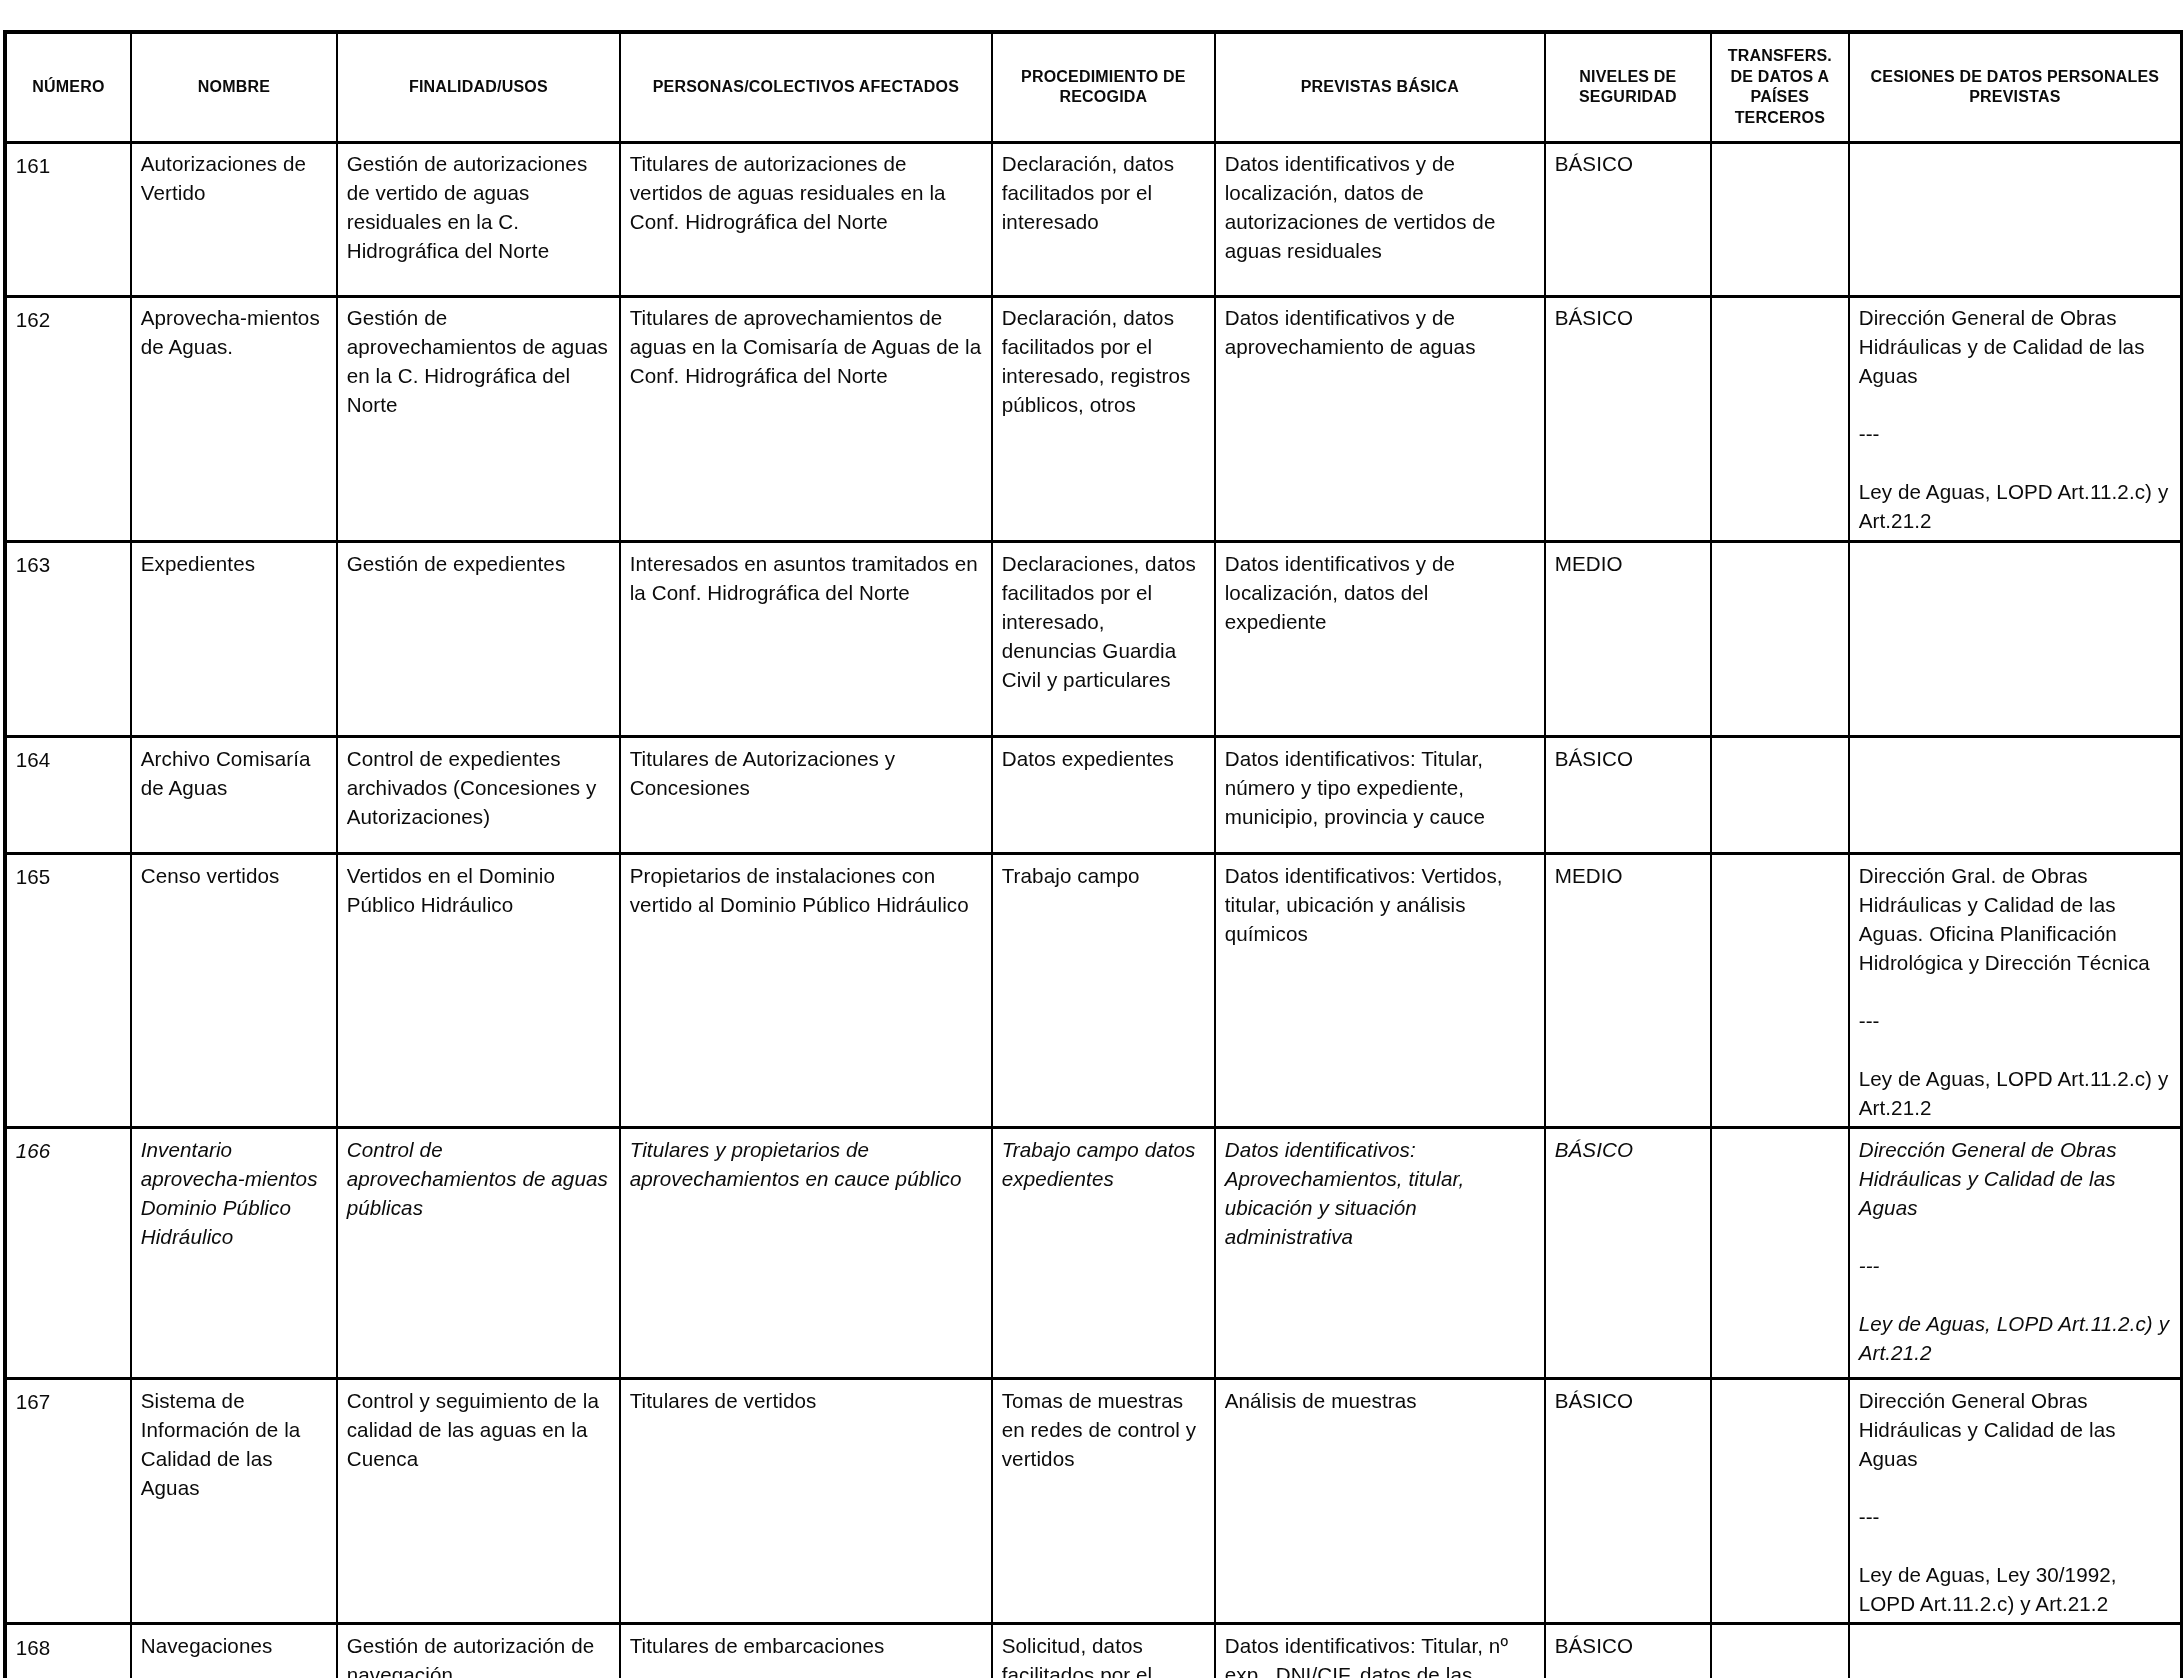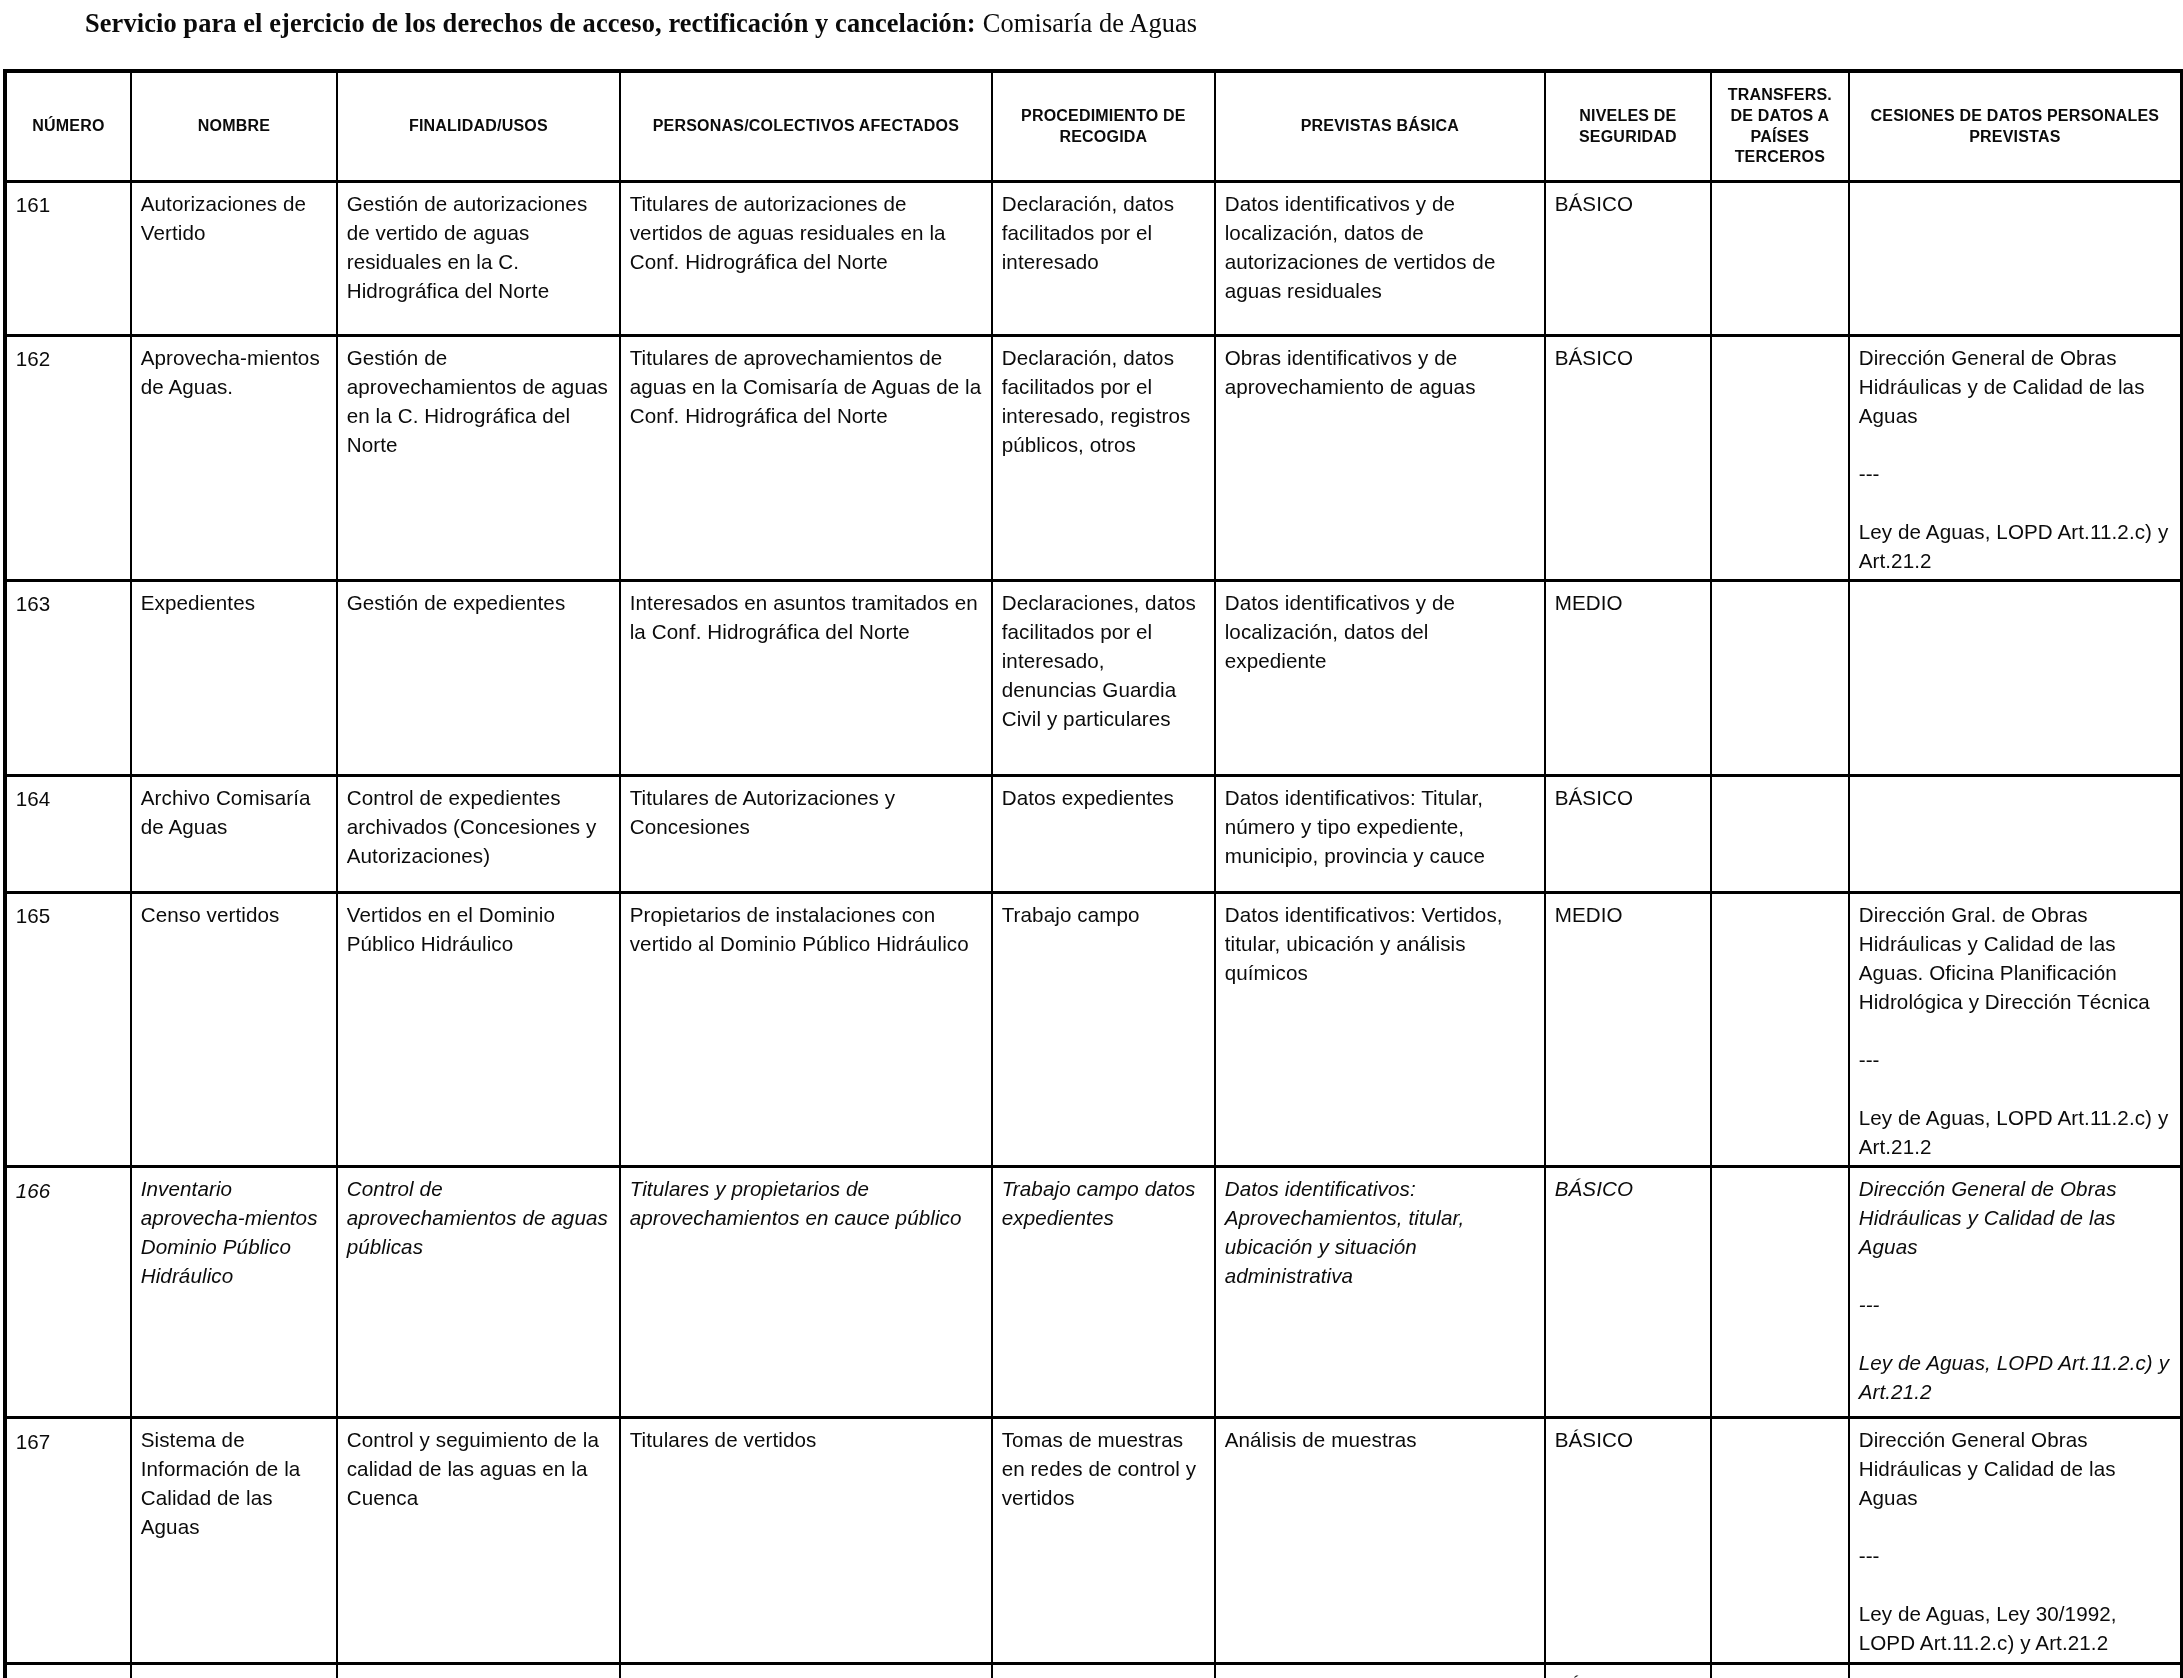--- a/index.html
+++ b/index.html
@@ -71,23 +71,20 @@
   tr.r165{height:258px;}
   tr.r166{height:251px;font-style:italic;}
   tr.r167{height:200px;}
   tr.r168{height:103px;}
 </style>
 </head>
 <body>
 
 <div class="page">
 
-  <div class="doc-title">
-    <span class="t-bold">Servicio para el ejercicio de los derechos de acceso, rectificación y cancelación:</span><span class="t-normal">Comisaría de Aguas</span>
-  </div>
 
   <table class="reg">
     <colgroup>
       <col class="c-num">
         <col class="c-nombre">
         <col class="c-finalidad">
         <col class="c-personas">
         <col class="c-proc">
         <col class="c-estructura">
         <col class="c-niveles">
@@ -124,21 +121,21 @@
         <td>BÁSICO</td>
         <td></td>
         <td></td>
       </tr>
       <tr class="r162">
         <td class="num">162</td>
         <td>Aprovecha-mientos de Aguas.</td>
         <td>Gestión de aprovechamientos de aguas en la C. Hidrográfica del Norte</td>
         <td>Titulares de aprovechamientos de aguas en la Comisaría de Aguas de la Conf. Hidrográfica del Norte</td>
         <td>Declaración, datos facilitados por el interesado, registros públicos, otros</td>
-        <td>Obras identificativos y de aprovechamiento de aguas</td>
+        <td>Datos identificativos y de aprovechamiento de aguas</td>
         <td>BÁSICO</td>
         <td></td>
         <td>Dirección General de Obras Hidráulicas y de Calidad de las Aguas
 
 ---
 
 Ley de Aguas, LOPD Art.11.2.c) y Art.21.2</td>
       </tr>
       <tr class="r163">
         <td class="num">163</td>

